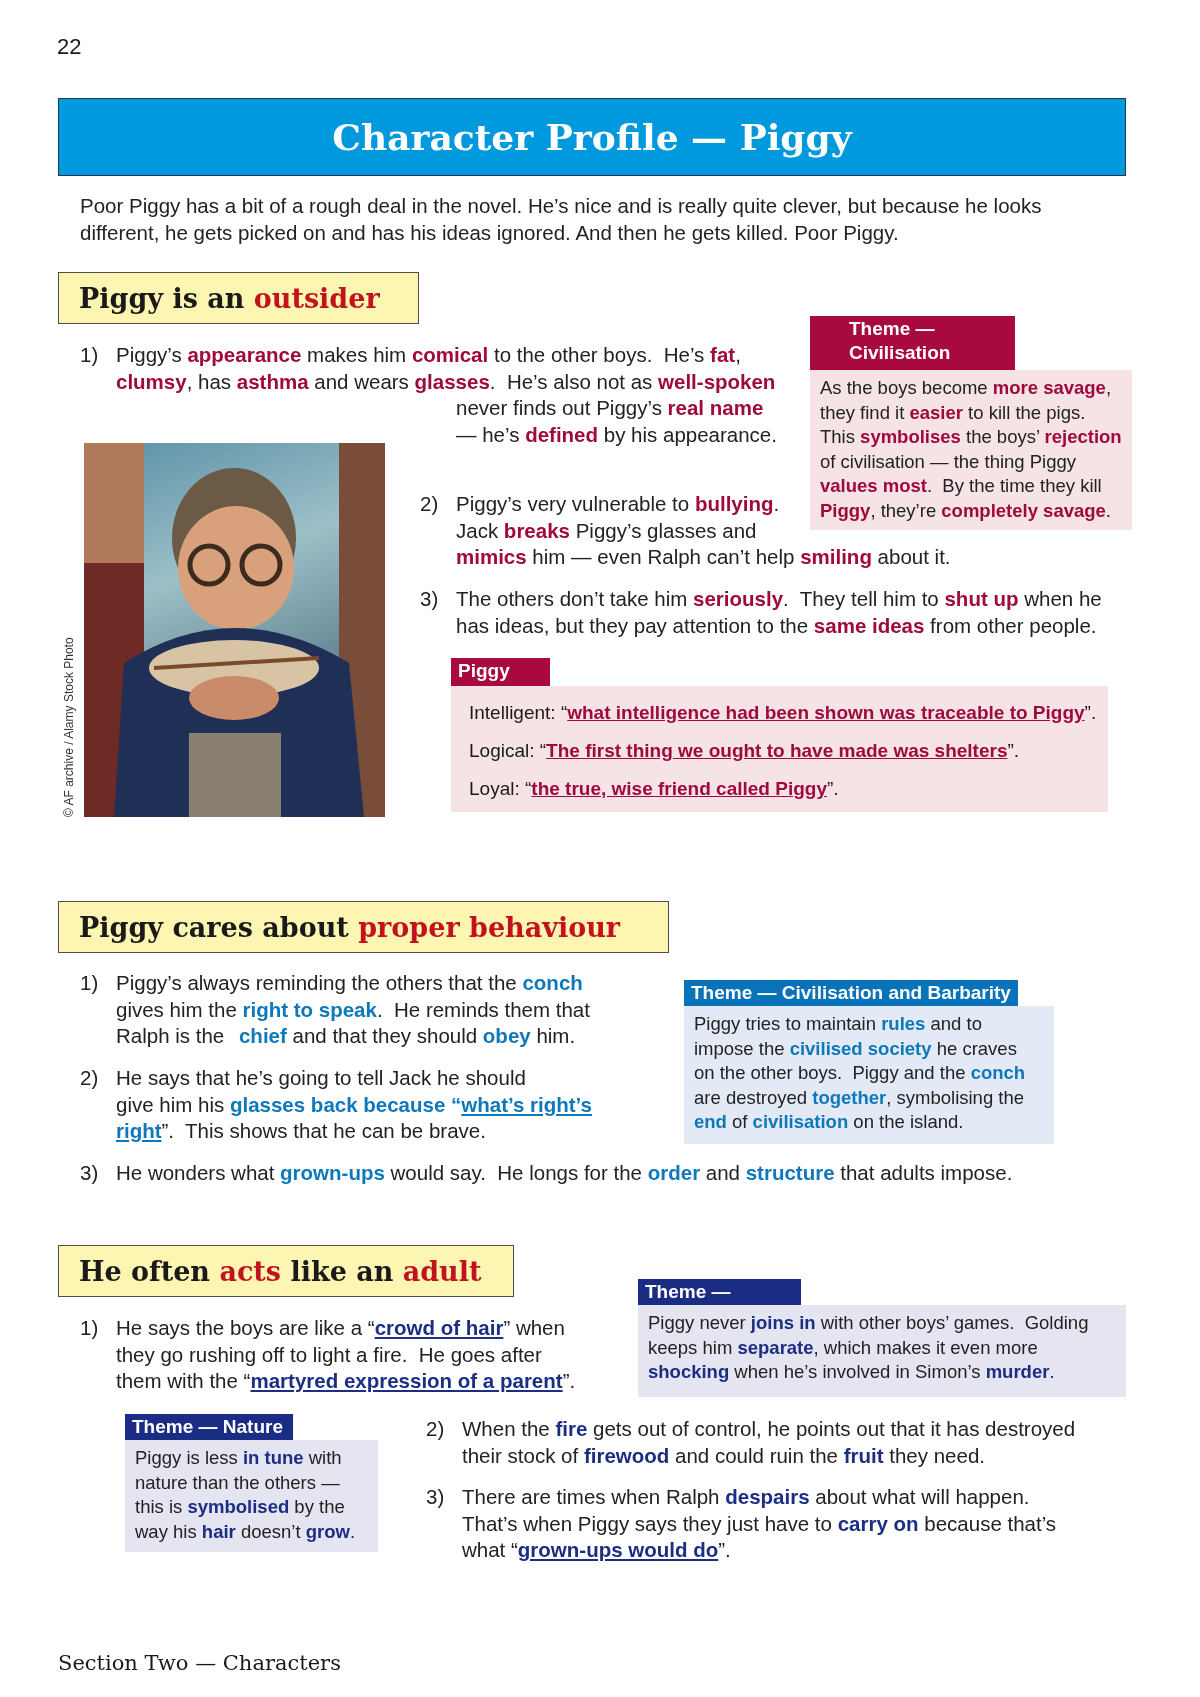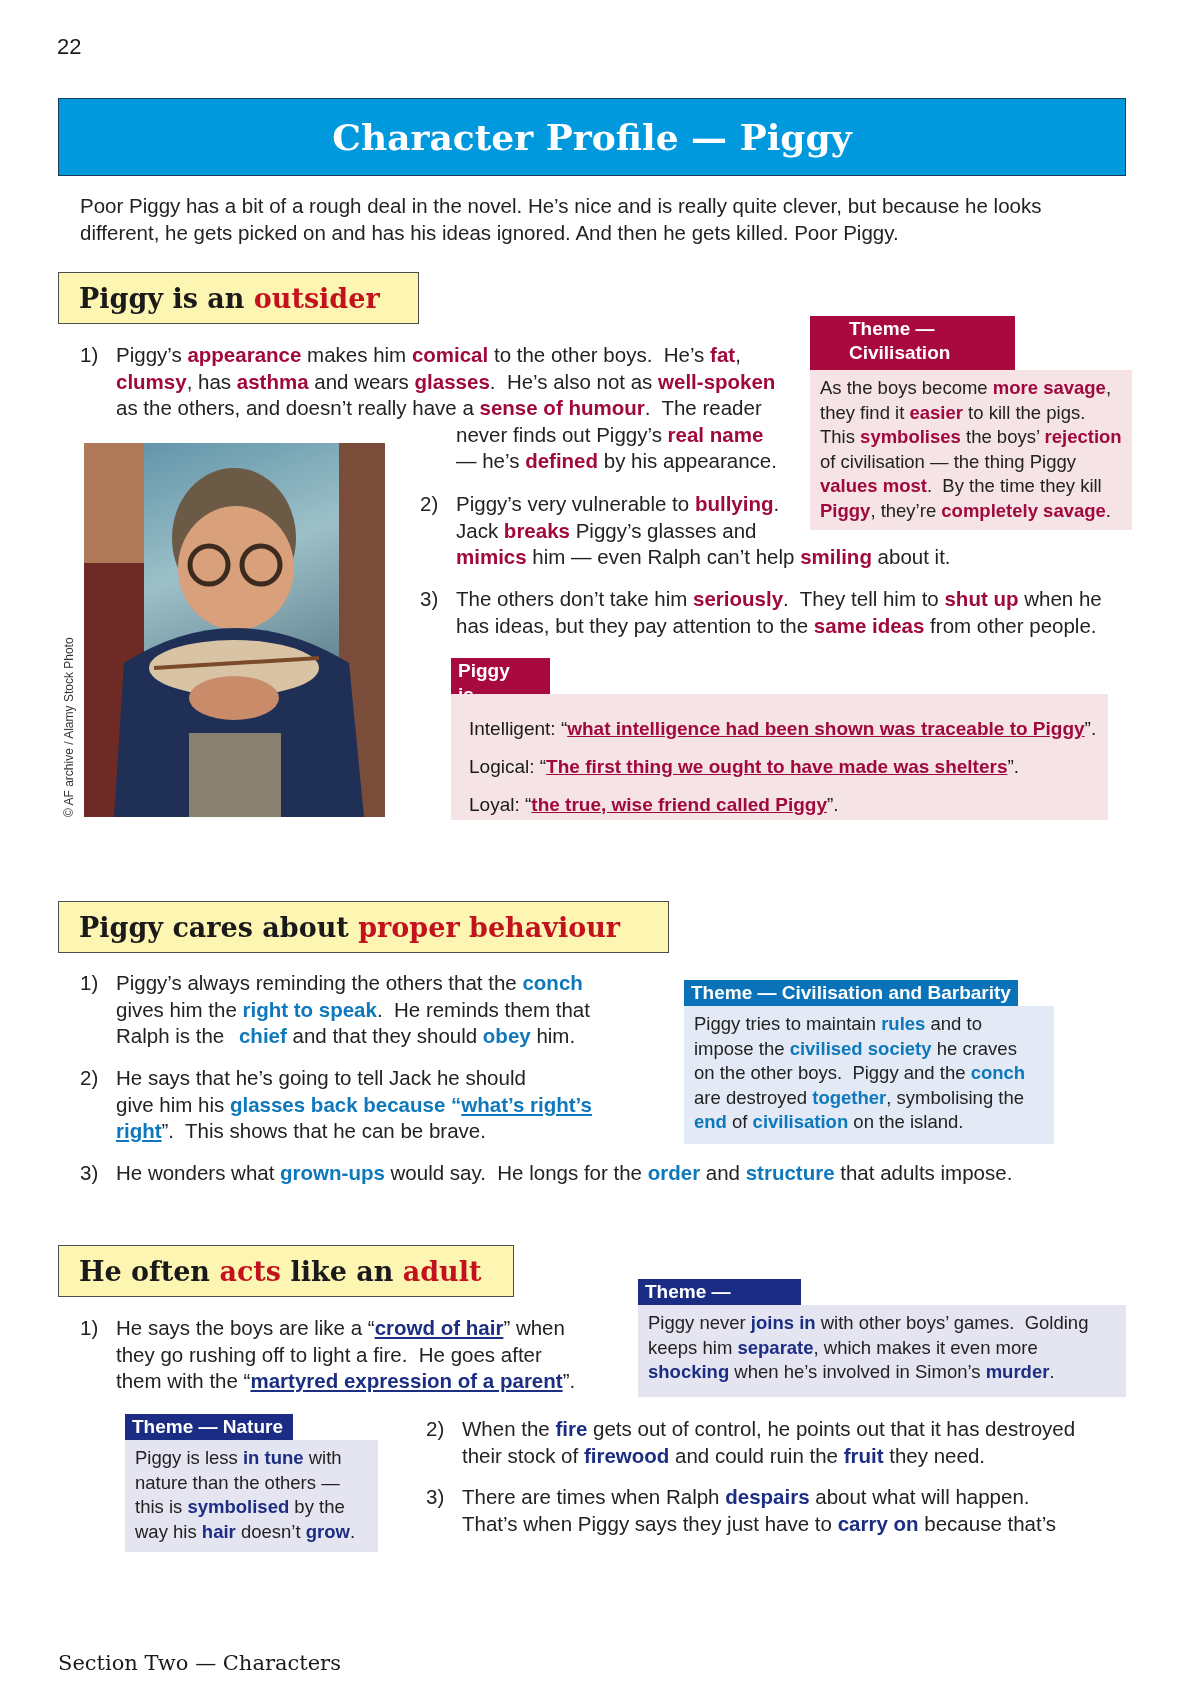--- a/index.html
+++ b/index.html
@@ -67,21 +67,20 @@
 <div class="abs section-head" style="left:58px; top:272px; width:361px; height:52px;">
   <span style="white-space:pre">Piggy is an </span>
     <span class="hl" style="white-space: pre;">outsider</span>
 </div>
 
 <div class="abs para" style="left:80px; top:342px; width:720px;">
   <span class="num" style="white-space: pre;">1)</span>
   <div style="margin-left:36px;">
     <div><span style="white-space: pre;">Piggy’s </span><span class="mar" style="white-space: pre;">appearance</span><span style="white-space: pre;"> makes him </span><span class="mar" style="white-space: pre;">comical</span><span style="white-space: pre;"> to the other boys.  He’s </span><span class="mar" style="white-space: pre;">fat</span><span style="white-space: pre;">,</span></div>
     <div><span class="mar" style="white-space: pre;">clumsy</span><span style="white-space: pre;">, has </span><span class="mar" style="white-space: pre;">asthma</span><span style="white-space: pre;"> and wears </span><span class="mar" style="white-space: pre;">glasses</span><span style="white-space: pre;">.  He’s also not as </span><span class="mar" style="white-space: pre;">well-spoken</span></div>
-    <div><span style="white-space: pre;">as the others, and doesn’t really have a </span><span class="mar" style="white-space: pre;">sense of humour</span><span style="white-space: pre;">.  The reader</span></div>
     <div style="margin-left:340px;"><span style="white-space: pre;">never finds out Piggy’s </span><span class="mar" style="white-space: pre;">real name</span></div>
     <div style="margin-left:340px;"><span style="white-space: pre;">— he’s </span><span class="mar" style="white-space: pre;">defined</span><span style="white-space: pre;"> by his appearance.</span></div>
   </div>
 </div>
 
 <div class="abs para" style="left:420px; top:491px; width:700px;">
   <span class="num" style="white-space: pre;">2)</span>
   <div style="margin-left:36px;">
     <div><span style="white-space: pre;">Piggy’s very vulnerable to </span><span class="mar" style="white-space: pre;">bullying</span><span style="white-space: pre;">.</span></div>
     <div><span style="white-space: pre;">Jack </span><span class="mar" style="white-space: pre;">breaks</span><span style="white-space: pre;"> Piggy’s glasses and</span></div>
@@ -122,21 +121,21 @@
     <path d="M40 220 Q150 150 265 220 L280 374 L30 374 Z" fill="#1f2f56"></path>
     <ellipse cx="150" cy="225" rx="85" ry="28" fill="#d8c3a5"></ellipse>
     <path d="M70 225 L235 215" stroke="#7b4a2a" stroke-width="4"></path>
     <ellipse cx="150" cy="255" rx="45" ry="22" fill="#c98b6a"></ellipse>
     <rect x="105" y="290" width="92" height="84" fill="#8a8070"></rect>
   </svg>
 </div>
 <div class="abs credit">© AF archive / Alamy Stock Photo</div>
 
 <div class="abs theme-tag bg-mar" style="left:451px; top:658px; width:99px;">Piggy is...</div>
-<div class="abs bg-pink" style="left:451px; top:686px; width:657px; height:126px; box-sizing:border-box; padding:16px 18px; font-size:19px; line-height:38px;margin-top:8px;">
+<div class="abs bg-pink" style="left:451px; top:686px; width:657px; height:126px; box-sizing:border-box; padding:8px 18px; font-size:19px; line-height:38px;">
   <div><span style="white-space: pre;">Intelligent: </span>“<span class="q-mar" style="white-space: pre;">what intelligence had been shown was traceable to Piggy</span>”.</div>
   <div><span style="white-space: pre;">Logical: </span>“<span class="q-mar" style="white-space: pre;">The first thing we ought to have made was shelters</span>”.</div>
   <div><span style="white-space: pre;">Loyal: </span>“<span class="q-mar" style="white-space: pre;">the true, wise friend called Piggy</span>”.</div>
 </div>
 
 <div class="abs section-head" style="left:58px; top:901px; width:611px; height:52px;">
   <span style="white-space:pre">Piggy cares about </span>
     <span class="hl" style="white-space: pre;">proper behaviour</span>
 </div>
 
@@ -206,16 +205,17 @@
   <div style="margin-left:36px;">
     <div><span style="white-space: pre;">When the </span><span class="nav" style="white-space: pre;">fire</span><span style="white-space: pre;"> gets out of control, he points out that it has destroyed</span></div>
     <div><span style="white-space: pre;">their stock of </span><span class="nav" style="white-space: pre;">firewood</span><span style="white-space: pre;"> and could ruin the </span><span class="nav" style="white-space: pre;">fruit</span><span style="white-space: pre;"> they need.</span></div>
   </div>
 </div>
 <div class="abs para" style="left:426px; top:1484px; width:720px;">
   <span class="num">3)</span>
   <div style="margin-left:36px;">
     <div><span style="white-space: pre;">There are times when Ralph </span><span class="nav" style="white-space: pre;">despairs</span><span style="white-space: pre;"> about what will happen.</span></div>
     <div><span style="white-space: pre;">That’s when Piggy says they just have to </span><span class="nav" style="white-space: pre;">carry on</span><span style="white-space: pre;"> because that’s</span></div>
+    <div><span style="white-space: pre;">what “</span><span class="q-nav" style="white-space: pre;">grown-ups would do</span><span style="white-space: pre;">”.</span></div>
   </div>
 </div>
 
 <div class="abs footer">Section Two — Characters</div>
 
 </body></html>

